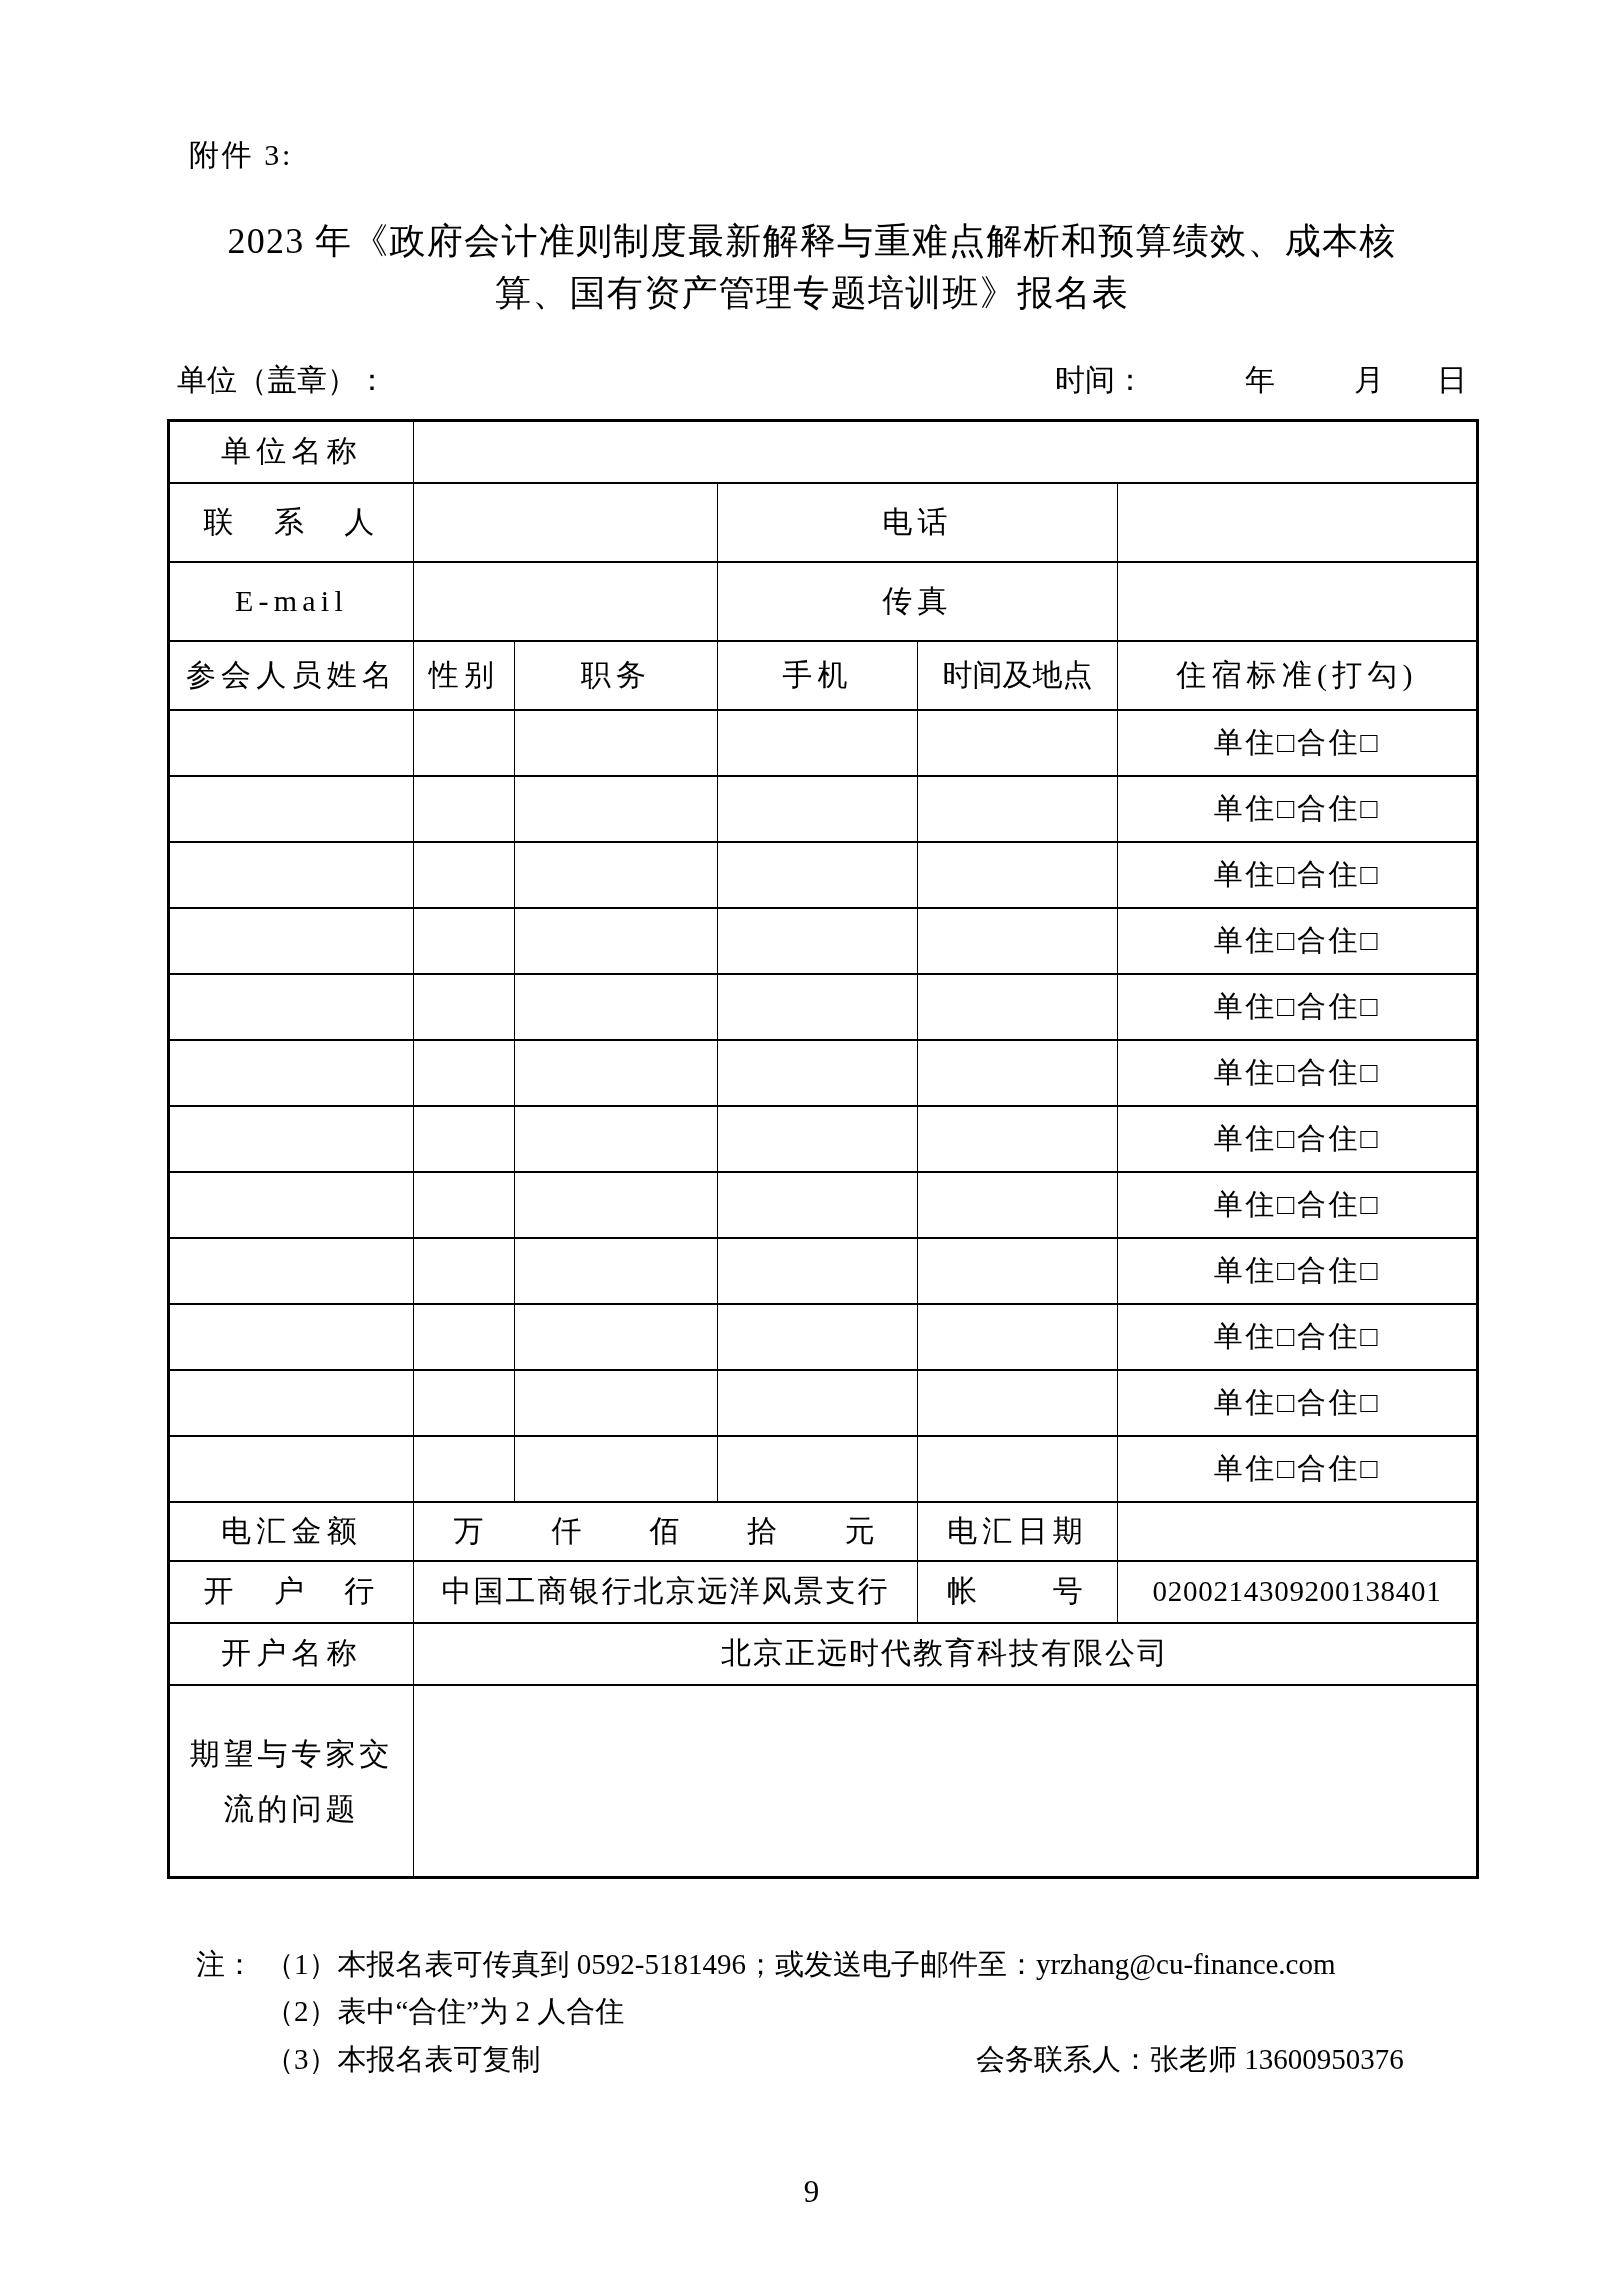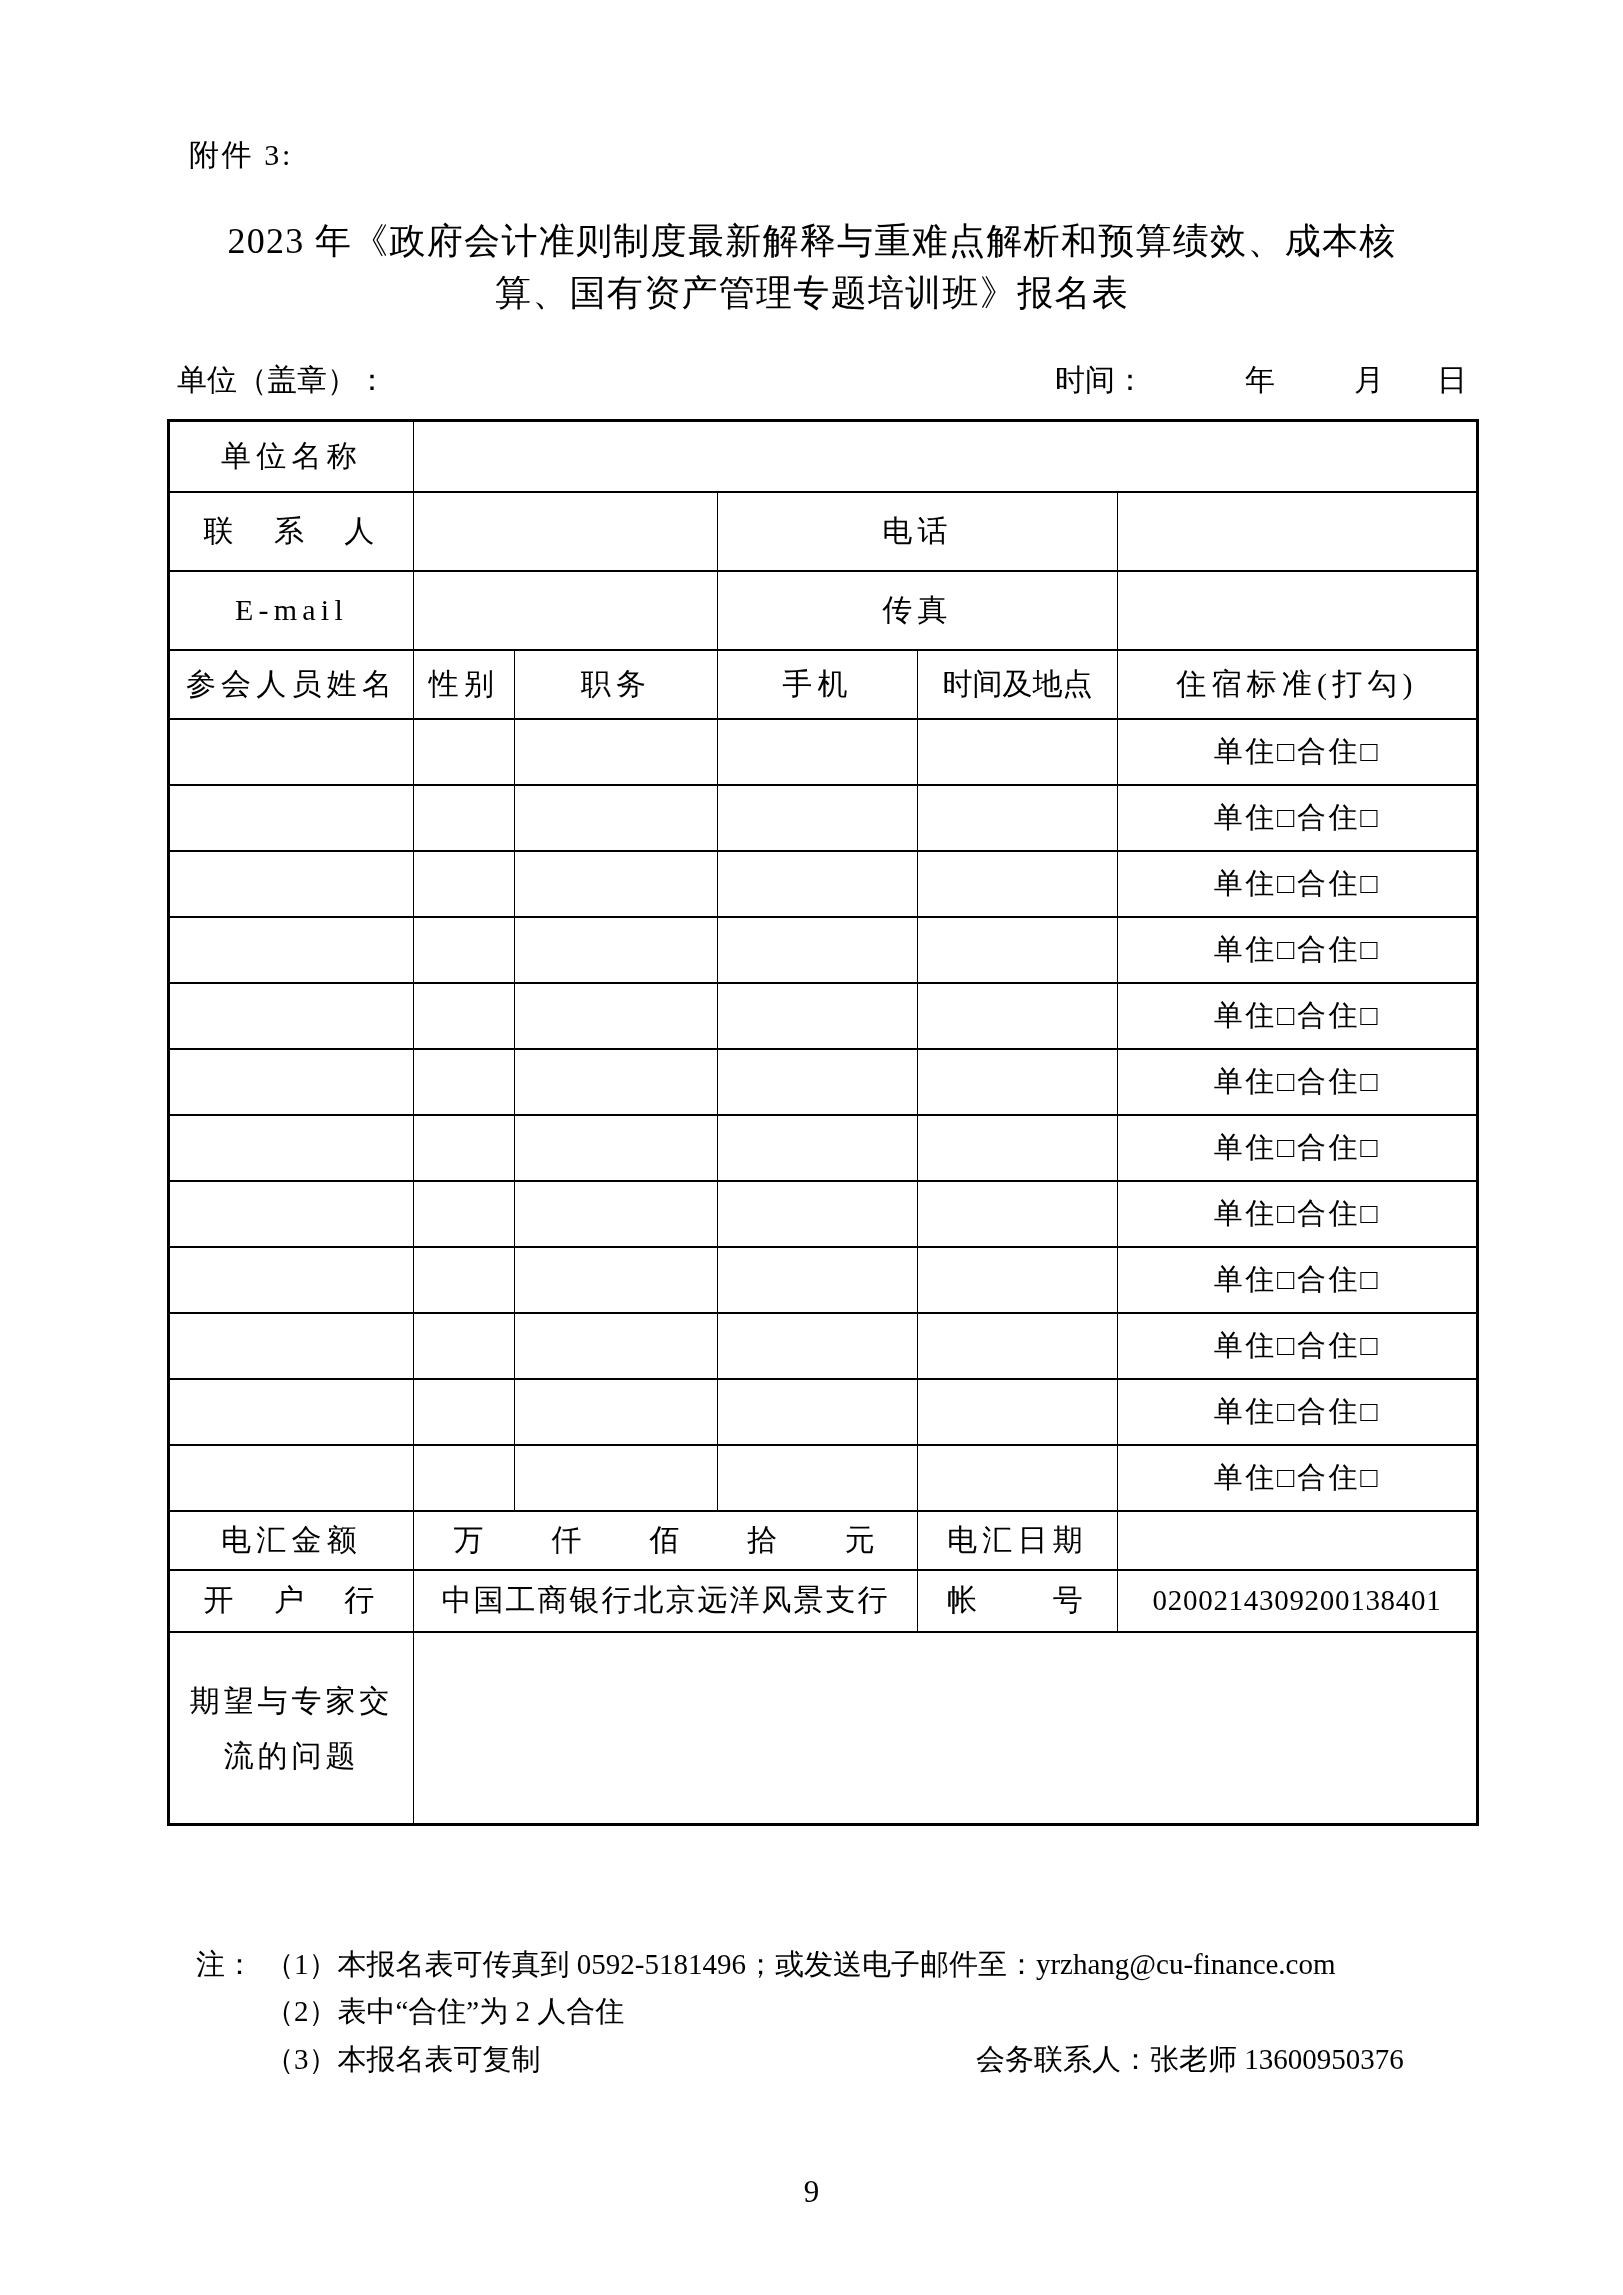--- a/index.html
+++ b/index.html
@@ -34,21 +34,21 @@
     border-collapse:collapse;
     border:3.3px solid #000;
     font-size:30px;
   }
   table.form td {
     border:1.3px solid #000;
     border-top-width:2.6px; border-bottom-width:2.6px;
     padding:0; text-align:center; vertical-align:middle;
     overflow:hidden; white-space:nowrap;
   }
-  tr.r1 { height:71px; }
+  tr.r1 { height:62px; }
   tr.ri { height:79px; }
   tr.rh { height:69px;padding-left:47px; }
   tr.rp { height:66px;  }
   tr.rpay { height:59px; }
   tr.rbank { height:62px; }
   tr.rname { height:62px; }
   tr.rexp { height:193px; }
 
   td.lbl   { letter-spacing:5.2px; }
   td.val-l { text-align:left; padding-left:10.5px; letter-spacing:2px; }
@@ -235,20 +235,24 @@
       <td colspan="2"></td>
     </tr>
 
     <tr class="rbank">
       <td class="lbl">开　户　行</td>
       <td colspan="3" class="val-l">中国工商银行北京远洋风景支行</td>
       <td class="lbl">帐　　号</td>
       <td colspan="2" class="acct">0200214309200138401</td>
     </tr>
 
+    <tr class="rname">
+      <td class="lbl">开户名称</td>
+      <td colspan="6" class="val-l">北京正远时代教育科技有限公司</td>
+    </tr>
 
     <tr class="rexp">
       <td>
         <div class="exp-line">期望与专家交</div>
         <div class="exp-line">流的问题</div>
       </td>
       <td colspan="6"></td>
     </tr>
   </tbody>
     </table>

